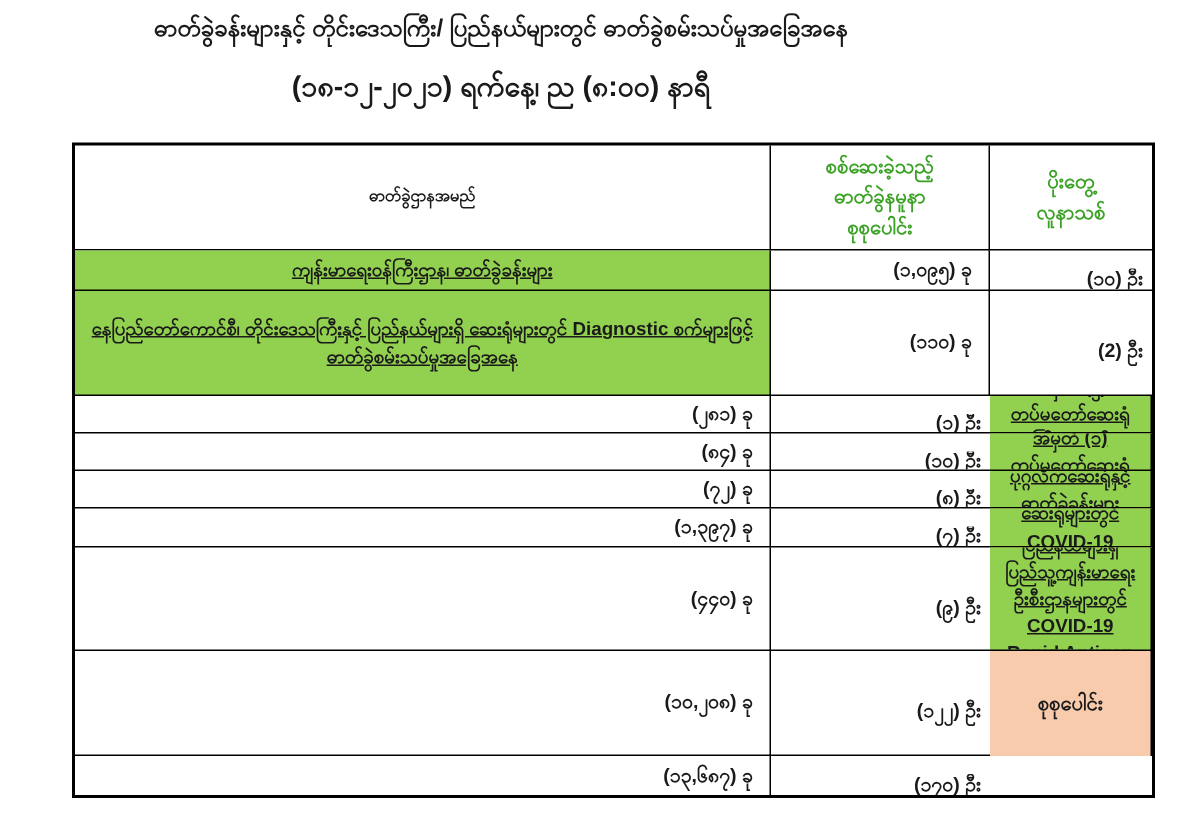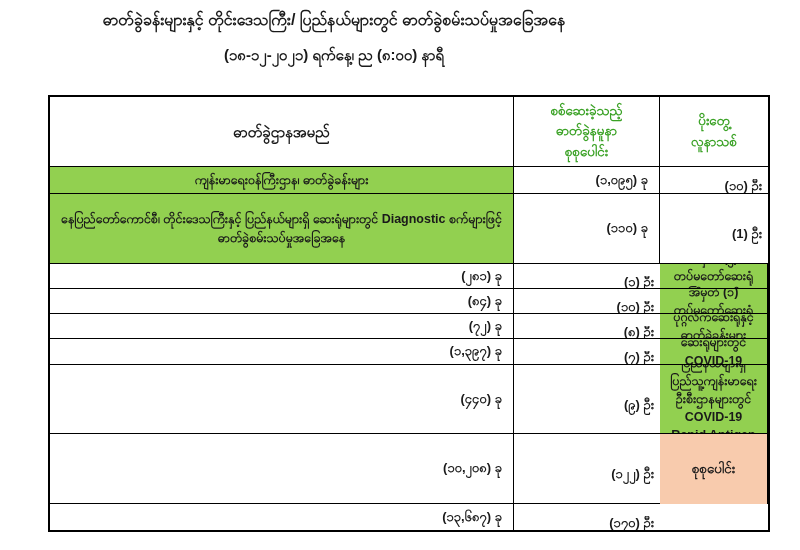--- a/index.html
+++ b/index.html
@@ -12,21 +12,21 @@
   *{margin:0;padding:0;box-sizing:border-box;}
   html,body{width:800px;height:550px;background:#FFFFFF;overflow:hidden;}
   body{
     font-family:"Liberation Sans","DejaVu Sans",sans-serif;
     color:var(--ink);
     position:relative;
     font-weight:700;
   }
   .title-block{position:absolute;left:0;top:10px;width:668px;text-align:center;}
   .title-line1{font-size:16px;line-height:1.3;color:var(--ink);}
-  .title-line2{font-size:15px;margin-top:14px;color:var(--ink);}
+  .title-line2{font-size:19px;margin-top:14px;color:var(--ink);}
 
   .results-table{
     position:absolute;left:48px;top:95px;
     width:722px;height:437px;
     border:2px solid var(--line);
     display:grid;
     grid-template-columns:464px 146px 108px;
     grid-template-rows:70px 27px 70px 25px 25px 25px 26px 69px 70px 26px;
     background:#fff;
   }
@@ -38,23 +38,23 @@
     text-align:center;
     font-size:12.5px;
     line-height:1.45;
     padding:1px 8px;
   }
   .cell.last-col{border-right:none;}
   .cell.last-row{border-bottom:none;}
   .cell.num{justify-content:flex-end;text-align:center;font-size:13px;padding-right:11px;}
   .cell.num.last-col{padding-right:6px;margin-top:12px;}
   .cell.name{padding:1px 10px;}
-  .cell.green{background:var(--green);}
+  .cell.green{background:var(--green);text-decoration:underline;}
   .cell.peach{background:var(--peach);}
-  .cell.hdr-name{font-size:15px;}
+  .cell.hdr-name{font-size:11px;}
   .cell.hdr-accent{color:var(--hdr-green);white-space:pre-line;font-size:13.5px;line-height:1.5;}
   .cell.total-label{font-size:13.5px;}
 </style>
 </head>
 <body>
 
 <div class="title-block">
   <div class="title-line1">ဓာတ်ခွဲခန်းများနှင့် တိုင်းဒေသကြီး/ ပြည်နယ်များတွင် ဓာတ်ခွဲစမ်းသပ်မှုအခြေအနေ</div>
   <div class="title-line2">(၁၈-၁၂-၂၀၂၁) ရက်နေ့၊ ည (၈:၀၀) နာရီ</div>
 </div>
@@ -67,21 +67,21 @@
 စုစုပေါင်း</div>
   <div class="cell hdr-accent last-col">ပိုးတွေ့
 လူနာသစ်</div>
 
   <div class="cell name green">ကျန်းမာရေးဝန်ကြီးဌာန၊ ဓာတ်ခွဲခန်းများ</div>
   <div class="cell num">(၁,၀၉၅) ခု</div>
   <div class="cell num last-col">(၁၀) ဦး</div>
 
   <div class="cell name green">နေပြည်တော်ကောင်စီ၊ တိုင်းဒေသကြီးနှင့် ပြည်နယ်များရှိ ဆေးရုံများတွင် Diagnostic စက်များဖြင့် ဓာတ်ခွဲစမ်းသပ်မှုအခြေအနေ</div>
   <div class="cell num">(၁၁၀) ခု</div>
-  <div class="cell num last-col">(1) ဦး</div>
+  <div class="cell num last-col">(2) ဦး</div>
 
   <div class="cell num">(၂၈၁) ခု</div>
   <div class="cell num last-col">(၁) ဦး</div>
 
   <div class="cell name green">နေပြည်တော်၊ အမှတ် (၂) တပ်မတော်ဆေးရုံကြီး (ခုတင် ၁၀၀၀)</div>
   <div class="cell num">(၈၄) ခု</div>
   <div class="cell num last-col">(၁၀) ဦး</div>
 
   <div class="cell name green">ပြင်ဦးလွင်မြို့၊ အမှတ် (၁) တပ်မတော်ဆေးရုံ (ခုတင် 300)</div>
   <div class="cell num">(၇၂) ခု</div>

